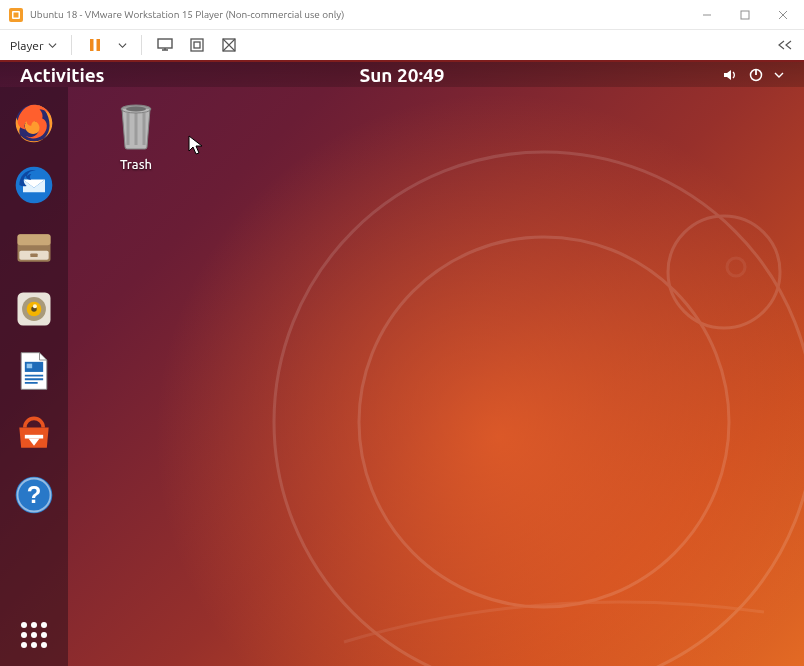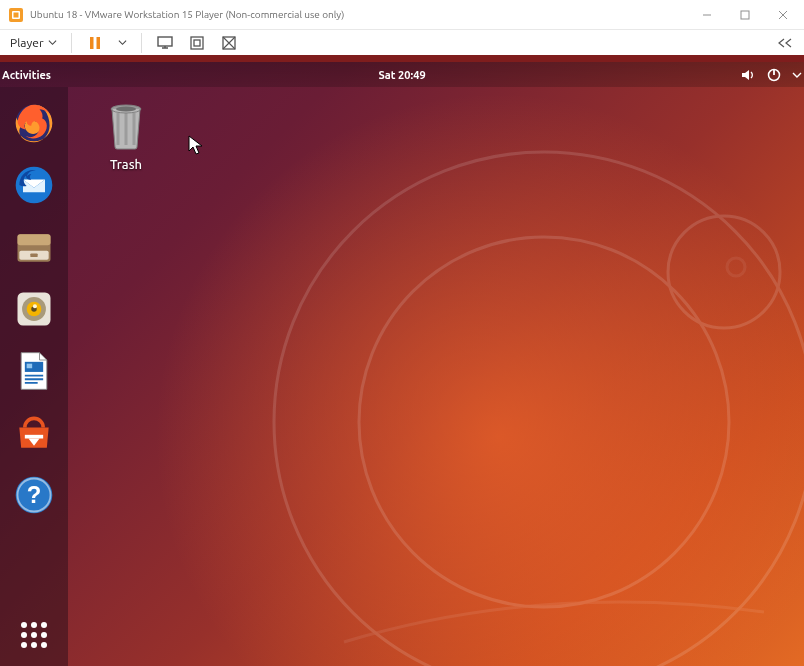--- a/index.html
+++ b/index.html
@@ -26,21 +26,21 @@
   .titlebar .app-icon { width: 16px; height: 16px; margin-right: 6px; }
   .win-controls { display: flex; gap: 4px; }
   .win-btn { width: 34px; height: 28px; display: flex; align-items: center; justify-content: center; opacity: .55; }
   .win-btn svg { width: 10px; height: 10px; }
   
   .vmw-toolbar {
     height: 32px;
     display: flex;
     align-items: center;
     padding: 0 6px;
-    border-bottom: 7px solid #7f1d1d;
+    border-bottom: 2px solid #7f1d1d;
     font-size: 12px;
     color: #222;
     gap: 6px;
   }
   .vmw-toolbar .sep { width: 1px; height: 20px; background: #ddd; margin: 0 4px; }
   .tb-btn { display: flex; align-items: center; justify-content: center; padding: 2px 4px; border-radius: 2px; }
   .tb-btn svg { width: 18px; height: 18px; }
   .player-drop { display: flex; align-items: center; gap: 2px; padding: 2px 4px; }
   .spacer { flex: 1; }
   
@@ -56,23 +56,23 @@
   .beaver-outline { position: absolute; right: -60px; top: 40px; opacity: .13; }
   .beaver-outline circle { stroke: #fff; stroke-width: 3; fill: none; }
   
   .gnome-bar {
     position: absolute; top: 0; left: 0; right: 0;
     height: 25px;
     display: flex; align-items: center;
     color: #fff;
     background: linear-gradient(180deg, rgba(0,0,0,.28), rgba(0,0,0,.18));
     font-family: Ubuntu, "Segoe UI", sans-serif;
-    font-size: 11px;
+    font-size: 19px;
     font-weight: 600;
-    padding: 0 2px;
+    padding: 0 20px;
   }
   .gnome-bar .center { position:absolute; left:50%; transform:translateX(-50%); }
   .gnome-bar .right { margin-left:auto; display:flex; align-items:center; gap:10px; }
   .gnome-bar svg { fill: #fff; }
   
   .dock {
     position: absolute;
     left: 0; top: 25px; bottom: 0;
     width: 68px;
     background: rgba(30,10,25,.45);
@@ -191,21 +191,21 @@
   <svg class="beaver-outline" width="640" height="580" viewBox="0 0 640 580">
     <circle cx="320" cy="320" r="270"></circle>
     <circle cx="320" cy="320" r="185"></circle>
     <circle cx="500" cy="170" r="56"></circle>
     <circle cx="512" cy="165" r="9" fill="#fff" stroke="none" opacity=".5"></circle>
     <path d="M120 540 q200 -60 420 -30" stroke="#fff" stroke-width="3" fill="none" opacity=".6"></path>
   </svg>
 
   <div class="gnome-bar">
     <span>Activities</span>
-    <span class="center">Sat 20:49</span>
+    <span class="center">Sun 20:49</span>
     <div class="right">
       <svg width="16" height="16" viewBox="0 0 16 16">
           <path d="M2 6v4h3l4 3V3L5 6H2z"></path>
           <path d="M11 5a4 4 0 010 6" fill="none" stroke="#fff" stroke-width="1.3"></path>
         </svg>
       <svg width="16" height="16" viewBox="0 0 16 16">
           <circle cx="8" cy="8" r="5.5" fill="none" stroke="#fff" stroke-width="1.5"></circle>
           <path d="M8 2v6" stroke="#fff" stroke-width="1.8"></path>
         </svg>
       <svg width="10" height="10" viewBox="0 0 10 10">
@@ -278,21 +278,21 @@
       <span></span>
         <span></span>
         <span></span>
       <span></span>
         <span></span>
         <span></span>
     </div>
   </div>
 
   <div class="desktop">
-    <div class="desktop-icon" style="left:20px; top:14px;">
+    <div class="desktop-icon" style="left:30px; top:14px;">
       <svg width="48" height="52" viewBox="0 0 48 52">
         <ellipse cx="24" cy="8" rx="15" ry="4" fill="#9a9a9a"></ellipse>
         <path d="M10 8 l3 38 a2 2 0 002 2 h18 a2 2 0 002-2 l3-38 z" fill="#b9b9b9"></path>
         <path d="M10 8 l3 38 a2 2 0 002 2 h18 a2 2 0 002-2 l3-38" fill="none" stroke="#808080" stroke-width="1"></path>
         <path d="M16 12v32M24 12v32M32 12v32" stroke="#8a8a8a" stroke-width="3" opacity=".6"></path>
         <ellipse cx="24" cy="8" rx="15" ry="4" fill="none" stroke="#808080" stroke-width="1"></ellipse>
         <ellipse cx="24" cy="8" rx="10" ry="2.5" fill="#6e6e6e"></ellipse>
       </svg>
       <span class="label">Trash</span>
     </div>

